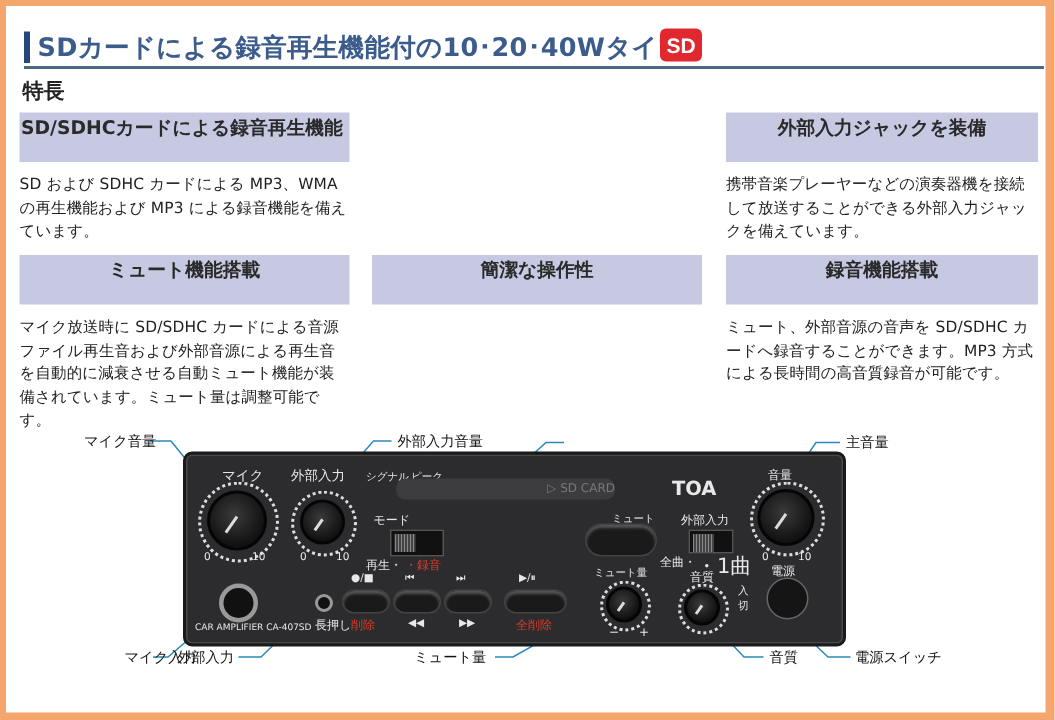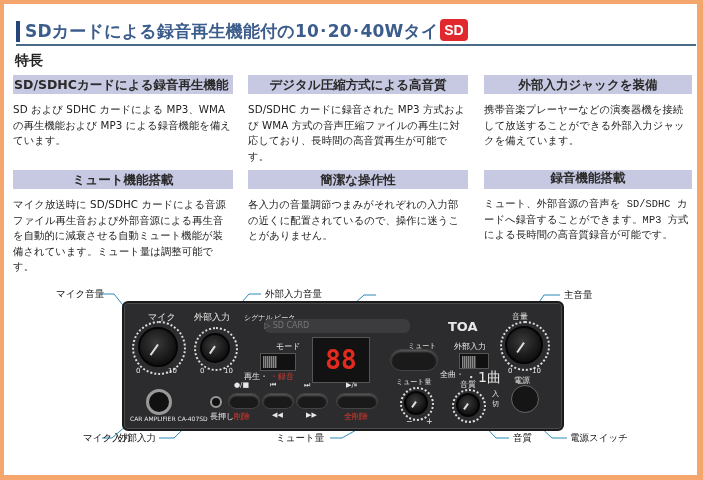--- a/index.html
+++ b/index.html
@@ -4,33 +4,33 @@
 <style>
   html,body{margin:0;padding:0;}
   body{width:703px;height:480px;background:#f4a66c;font-family:"DejaVu Sans","Liberation Sans",sans-serif;overflow:hidden;}
   .page{position:absolute;left:4px;top:4px;width:693px;height:471px;background:#fff;}
   .title-bar{position:absolute;left:12px;top:14px;width:680px;height:26px;border-bottom:2px solid #4a6a85;}
   .title-mark{position:absolute;left:0;top:3px;width:4px;height:21px;background:#24467a;}
   .title-text{position:absolute;left:9px;top:2px;font-size:17px;font-weight:bold;color:#3c5c8c;letter-spacing:0.2px;white-space:nowrap;}
   .sd-badge{position:absolute;left:424px;top:1px;width:28px;height:22px;background:#e0282e;color:#fff;border-radius:4px;font-weight:bold;font-size:14px;line-height:22px;text-align:center;font-family:"Liberation Sans",sans-serif;}
   .section-label{position:absolute;left:11px;top:48px;font-size:14px;font-weight:bold;color:#222;}
   .feat{position:absolute;width:220px;}
-  .feat-head{height:19px;background:#c7c9e2;font-size:12.5px;font-weight:bold;color:#2a2a2a;line-height:19px;text-align:center;white-space:nowrap;overflow:hidden;}
+  .feat-head{height:33px;background:#c7c9e2;font-size:12.5px;font-weight:bold;color:#2a2a2a;line-height:19px;text-align:center;white-space:nowrap;overflow:hidden;}
   .feat-head.left{text-align:left;padding-left:1px;}
   .feat-body{margin-top:8px;font-size:10.3px;line-height:15.5px;color:#222;letter-spacing:0.1px;}
   
   .device{position:absolute;left:118px;top:297px;width:438px;height:126px;background:#2c2c2e;border-radius:6px;border:2px solid #1a1a1a;box-shadow:inset 0 0 0 1px #4a4a4c;}
   .dlabel{position:absolute;color:#e8e8e8;font-size:9px;white-space:nowrap;}
   .red{color:#e03a2a;text-align:center;}
   .knob{position:absolute;border-radius:50%;background:radial-gradient(circle at 45% 40%,#3a3a3a,#111 70%);border:2px solid #050505;}
   .knob::after{content:"";position:absolute;left:50%;top:50%;width:2px;height:35%;background:#ddd;transform:translate(-50%,-20%) rotate(35deg);transform-origin:top;}
   .dots{position:absolute;border-radius:50%;border:2px dotted #ddd;}
   .btn{position:absolute;background:#1a1a1a;border-radius:12px;border:1px solid #444;box-shadow:inset 0 2px 2px #555;}
   .display{position:absolute;left:188px;top:34px;width:56px;height:44px;background:#121212;border:1px solid #555;color:#e22a1e;font-family:"DejaVu Sans Mono",monospace;font-size:26px;font-weight:bold;text-align:center;line-height:44px;}
-  .slot{position:absolute;left:140px;top:16px;width:146px;height:14px;background:#3c3c3e;border-radius:6px;color:#777;font-size:8px;line-height:14px;text-align:left;}
+  .slot{position:absolute;left:140px;top:16px;width:146px;height:14px;background:#3c3c3e;border-radius:6px;color:#777;font-size:8px;line-height:14px;text-align:right;}
   .switch{position:absolute;width:34px;height:16px;background:#111;border:1px solid #555;}
   .switch::before{content:"";position:absolute;left:2px;top:2px;width:14px;height:12px;background:repeating-linear-gradient(90deg,#888 0 1px,#444 1px 2px);}
   .jack{position:absolute;border-radius:50%;background:#111;border:3px solid #999;}
   .power{position:absolute;left:387px;top:82px;width:26px;height:26px;border-radius:50%;background:#151515;border:1px solid #666;}
   .callout{position:absolute;font-size:9.5px;color:#111;white-space:nowrap;}
   svg.lines{position:absolute;left:0;top:0;}
 </style>
 </head>
 <body>
 
@@ -40,37 +40,32 @@
     <div class="title-text">SDカードによる録音再生機能付の10･20･40Wタイプ</div>
     <div class="sd-badge">SD</div>
   </div>
 
   <div class="section-label">特長</div>
 
   <div class="feat" style="left:9px;top:71px;">
     <div class="feat-head left">SD/SDHCカードによる録音再生機能</div>
     <div class="feat-body">SD および SDHC カードによる MP3、WMA の再生機能および MP3 による録音機能を備えています。</div>
   </div>
-  <div class="feat" style="left:244px;top:71px;">
-    <div class="feat-head">デジタル圧縮方式による高音質</div>
-    <div class="feat-body">SD/SDHC カードに録音された MP3 方式および WMA 方式の音声圧縮ファイルの再生に対応しており、長時間の高音質再生が可能です。</div>
-  </div>
   <div class="feat" style="left:9px;top:166px;">
     <div class="feat-head">ミュート機能搭載</div>
     <div class="feat-body">マイク放送時に SD/SDHC カードによる音源ファイル再生音および外部音源による再生音を自動的に減衰させる自動ミュート機能が装備されています。ミュート量は調整可能です。</div>
   </div>
   <div class="feat" style="left:480px;top:71px;width:208px;">
     <div class="feat-head">外部入力ジャックを装備</div>
     <div class="feat-body">携帯音楽プレーヤーなどの演奏器機を接続して放送することができる外部入力ジャックを備えています。</div>
   </div>
   <div class="feat" style="left:244px;top:166px;">
     <div class="feat-head">簡潔な操作性</div>
-    <div class="feat-body">各入力の音量調節つまみがそれぞれの入力部の近くに配置されているので、操作に迷うことがありません。</div>
   </div>
-  <div class="feat" style="left:480px;top:166px;width:208px;font-family:Liberation Mono, monospace;">
+  <div class="feat" style="left:480px;top:166px;width:208px;">
     <div class="feat-head">録音機能搭載</div>
     <div class="feat-body">ミュート、外部音源の音声を SD/SDHC カードへ録音することができます。MP3 方式による長時間の高音質録音が可能です。</div>
   </div>
 
   <svg class="lines" width="693" height="471">
     <g stroke="#2a8ab8" stroke-width="1" fill="none">
       <polyline points="96,290 110,290 148,337"></polyline>
       <polyline points="257,290 245,290 203,338"></polyline>
       <polyline points="372,291 360,291 330,318"></polyline>
       <polyline points="556,291 540,291 508,338"></polyline>
@@ -106,26 +101,25 @@
     <div class="dlabel" style="left:100px;top:64px;font-size:7px;">10</div>
 
     <div class="jack" style="left:22px;top:86px;width:20px;height:20px;"></div>
     <div class="jack" style="left:86px;top:93px;width:8px;height:8px;border-width:2px;"></div>
     <div class="dlabel" style="left:6px;top:112px;font-size:6px;">CAR AMPLIFIER CA-407SD</div>
 
     <div class="dlabel" style="left:120px;top:10px;font-size:7px;">シグナル</div>
     <div class="dlabel" style="left:150px;top:10px;font-size:7px;">ピーク</div>
     <div class="slot">▷  SD CARD</div>
 
-    <div class="dlabel" style="left:152px;top:38px;font-size:8px;font-family:Liberation Serif, serif;">モード</div>
+    <div class="dlabel" style="left:125px;top:38px;font-size:8px;font-family:Liberation Serif, serif;">モード</div>
     <div class="switch" style="left:136px;top:50px;"></div>
     <div class="dlabel" style="left:120px;top:68px;font-size:8px;">再生・</div>
     <div class="dlabel red" style="left:146px;top:68px;font-size:8px;">・録音</div>
 
-    <div class="display">88</div>
 
     <div class="dlabel" style="left:284px;top:38px;font-size:7px;">ミュート</div>
     <div class="btn" style="left:266px;top:46px;width:46px;height:20px;"></div>
     <div class="dlabel" style="left:272px;top:74px;font-size:7px;">ミュート量</div>
     <div class="dots" style="left:276px;top:84px;width:30px;height:30px;"></div>
     <div class="knob" style="left:280px;top:88px;width:20px;height:20px;"></div>
 
     <div class="dlabel" style="left:324px;top:16px;font-size:13px;font-weight:bold;">TOA</div>
     <div class="dlabel" style="left:330px;top:38px;font-size:8px;">外部入力</div>
     <div class="switch" style="left:335px;top:50px;width:28px;height:14px;"></div>

